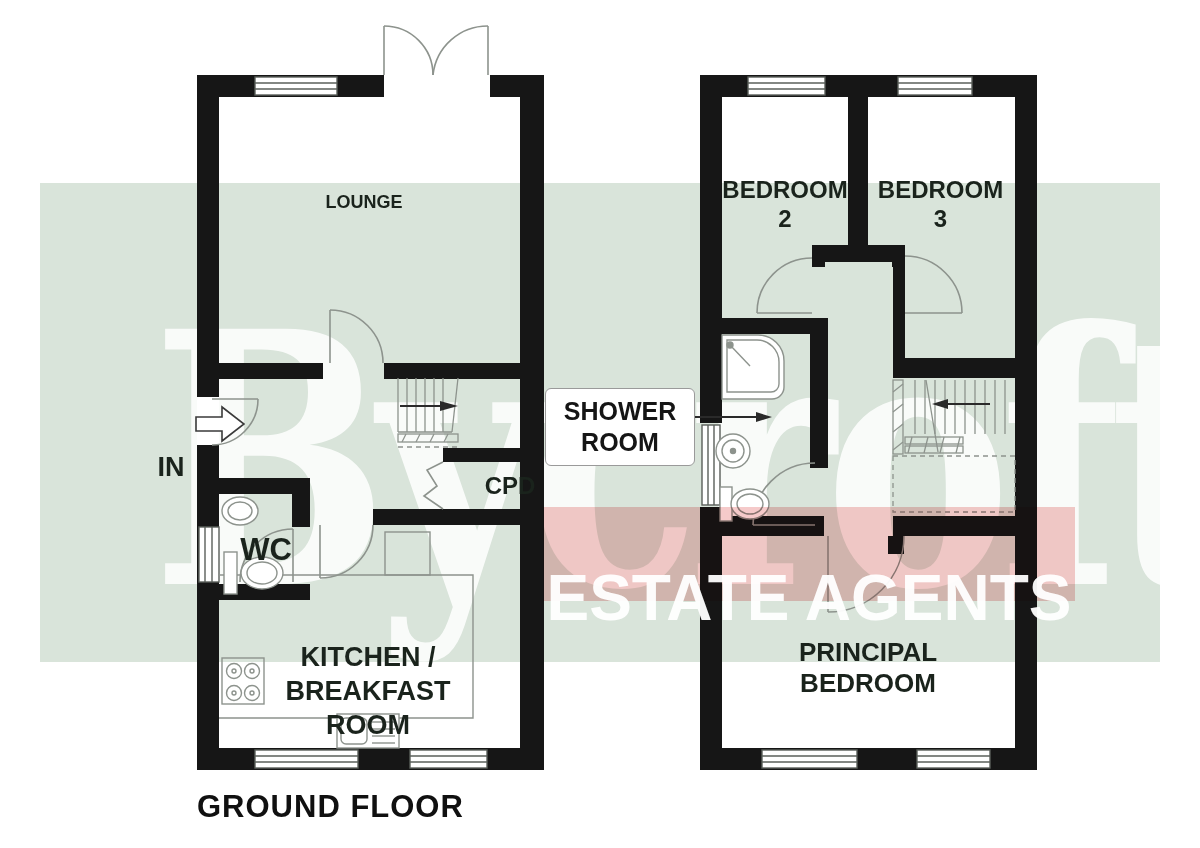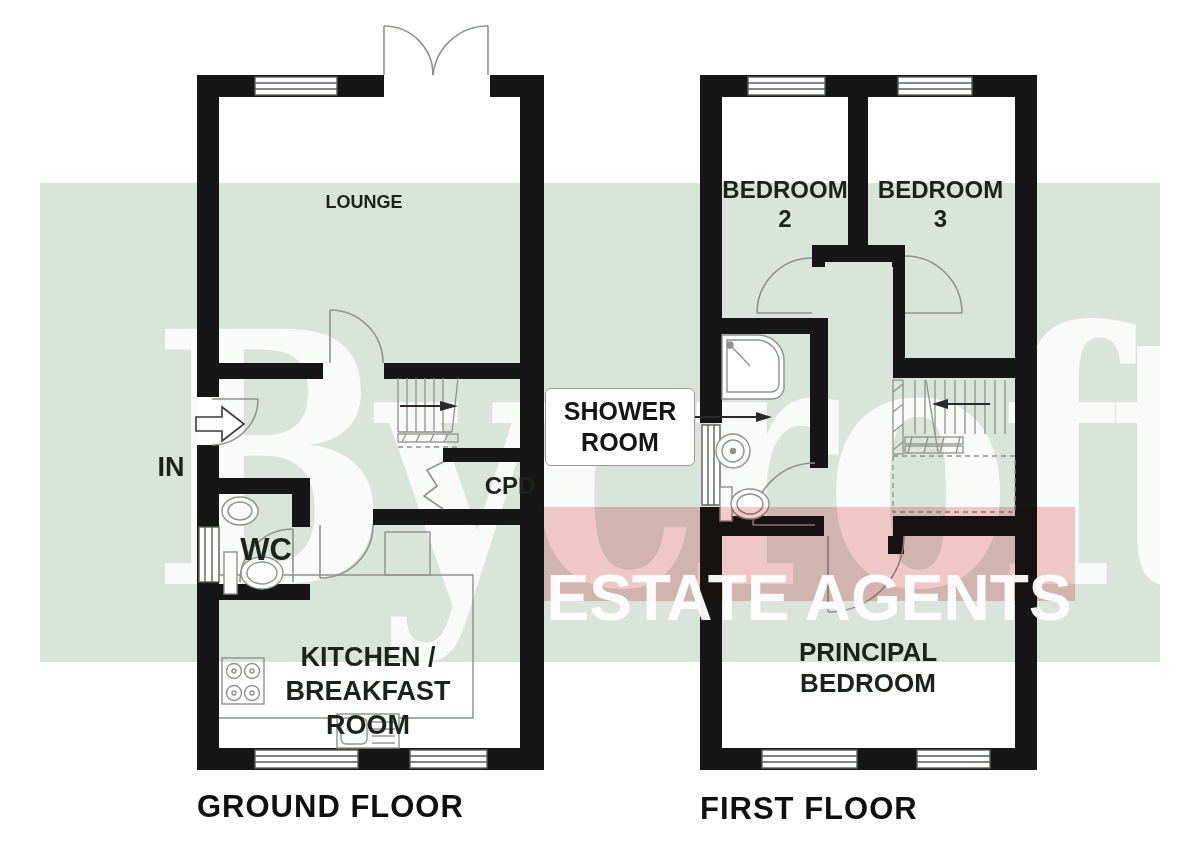--- a/index.html
+++ b/index.html
@@ -337,18 +337,17 @@
     <div>3</div>
   </div>
   <div class="shower-box">
     <div>SHOWER</div>
     <div>ROOM</div>
   </div>
   <div class="lbl lbl-principal">
     <div>PRINCIPAL</div>
     <div>BEDROOM</div>
   </div>
-  <div class="caption cap-first">FIRST FLOOR</div>
 
   <div class="band-pink"></div>
   <div class="wm-banner">ESTATE AGENTS</div>
 
 </div>
 
 </body></html>

